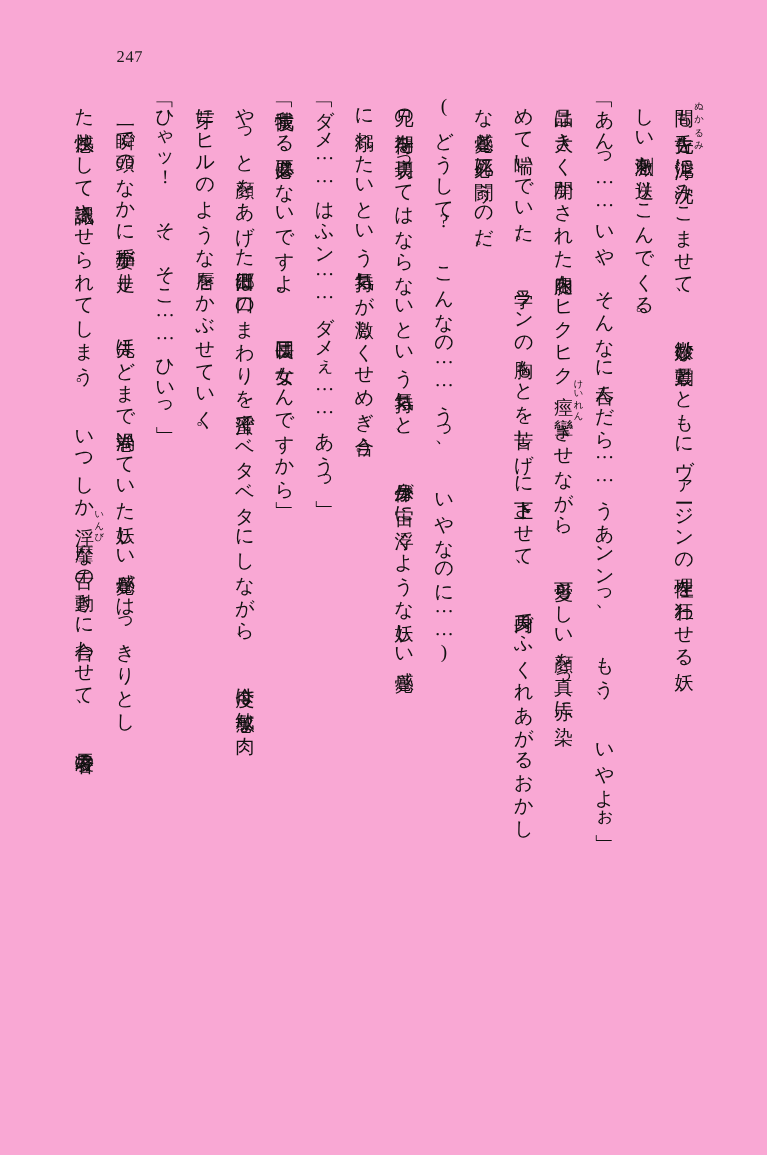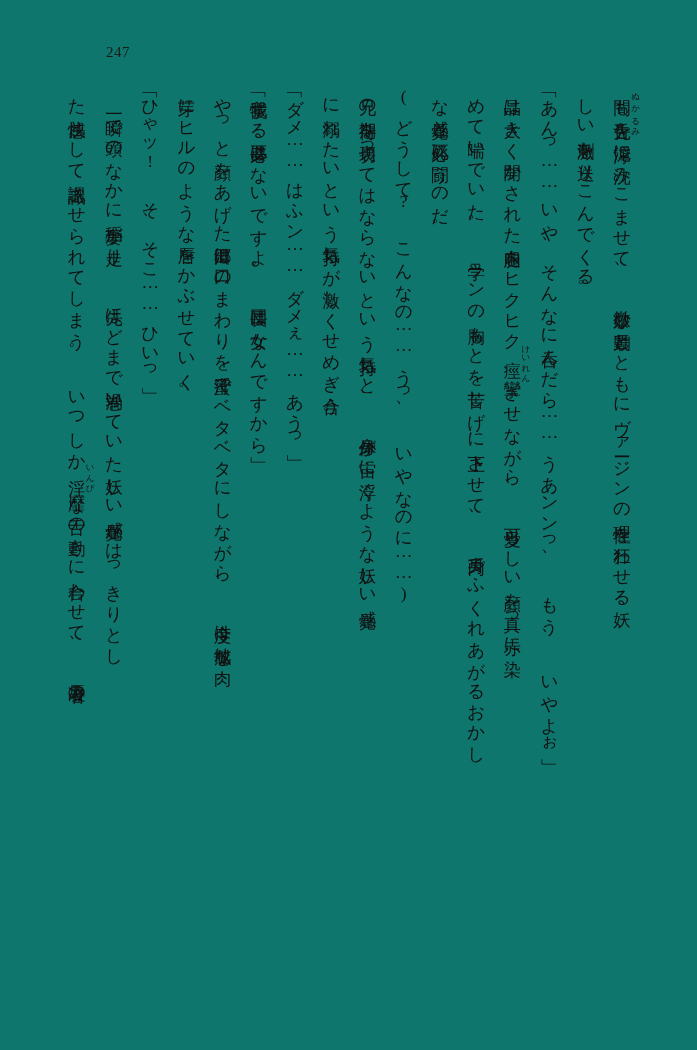--- a/index.html
+++ b/index.html
@@ -8,21 +8,21 @@
     background: #ffffff;
   }
   body {
     font-family: "Liberation Serif", "DejaVu Serif", serif;
     color: #111111;
   }
   .page {
     position: relative;
     width: 697px;
     height: 1050px;
-    background: #0f766e;
+    background: #f9a8d4;
     overflow: hidden;
     box-sizing: border-box;
   }
   .page-number {
     position: absolute;
     top: 44px;
     left: 106px;
     font-size: 15px;
     letter-spacing: 0.5px;
     color: #1a1a1a;

